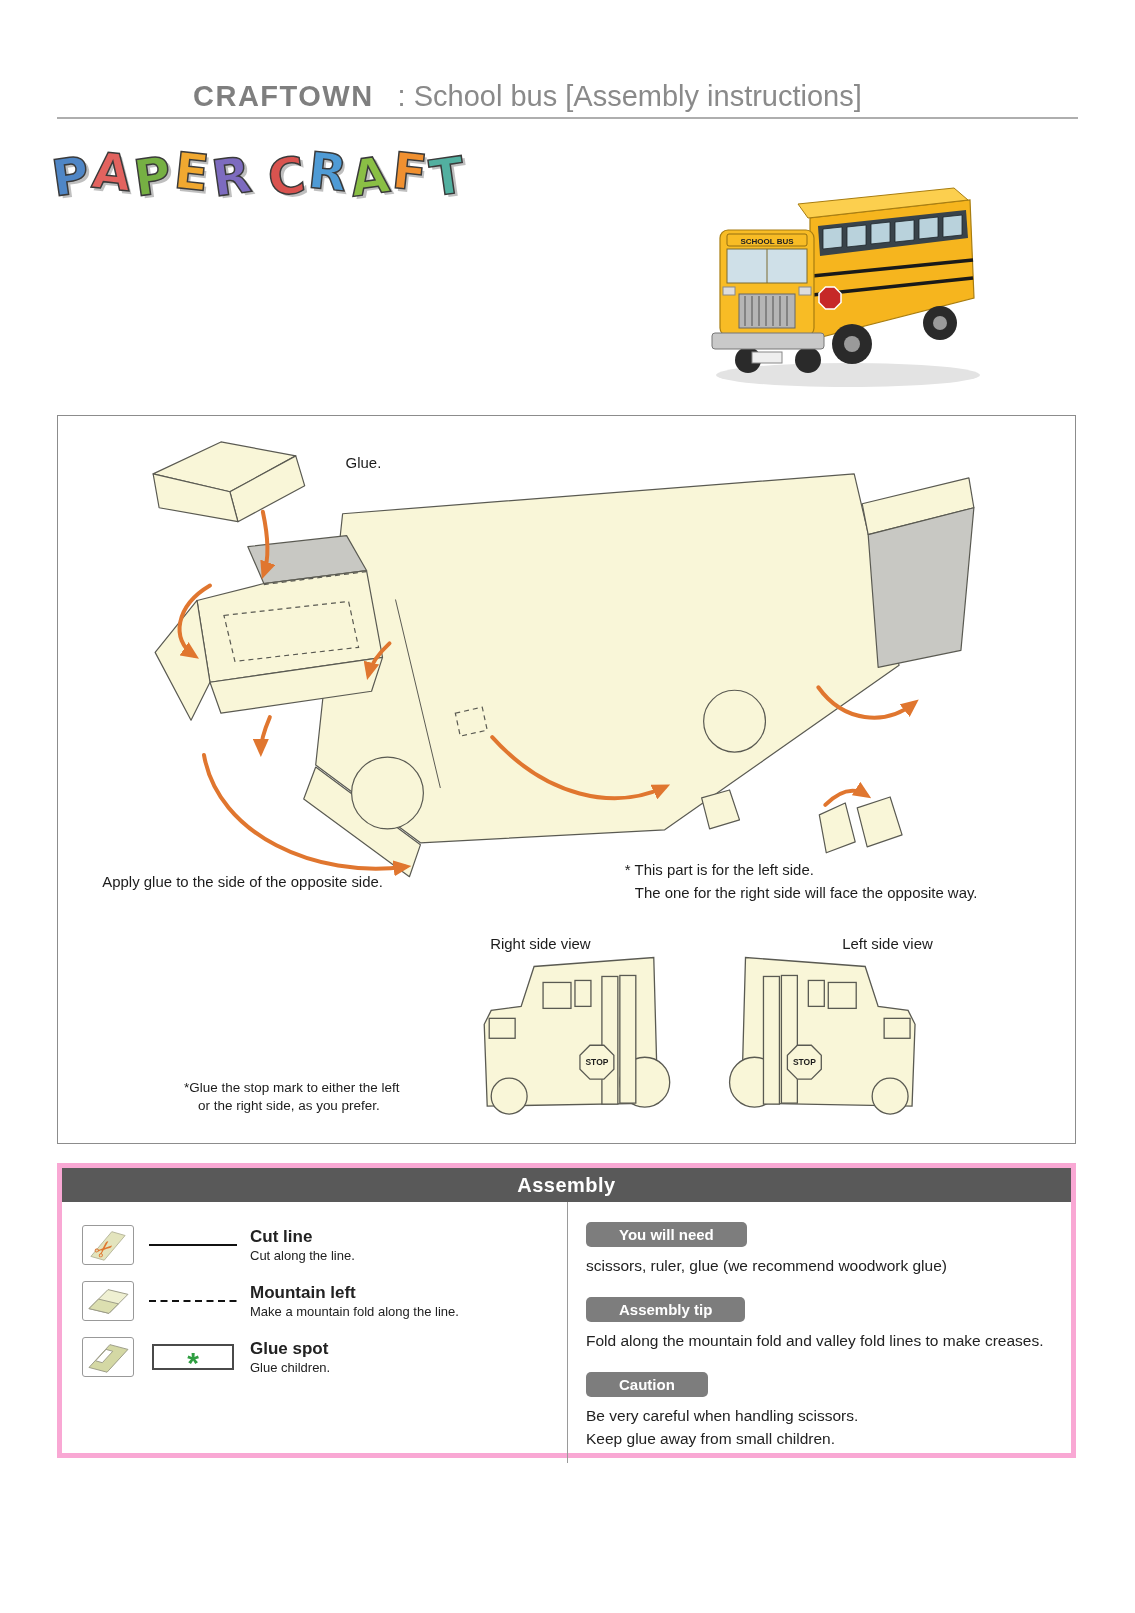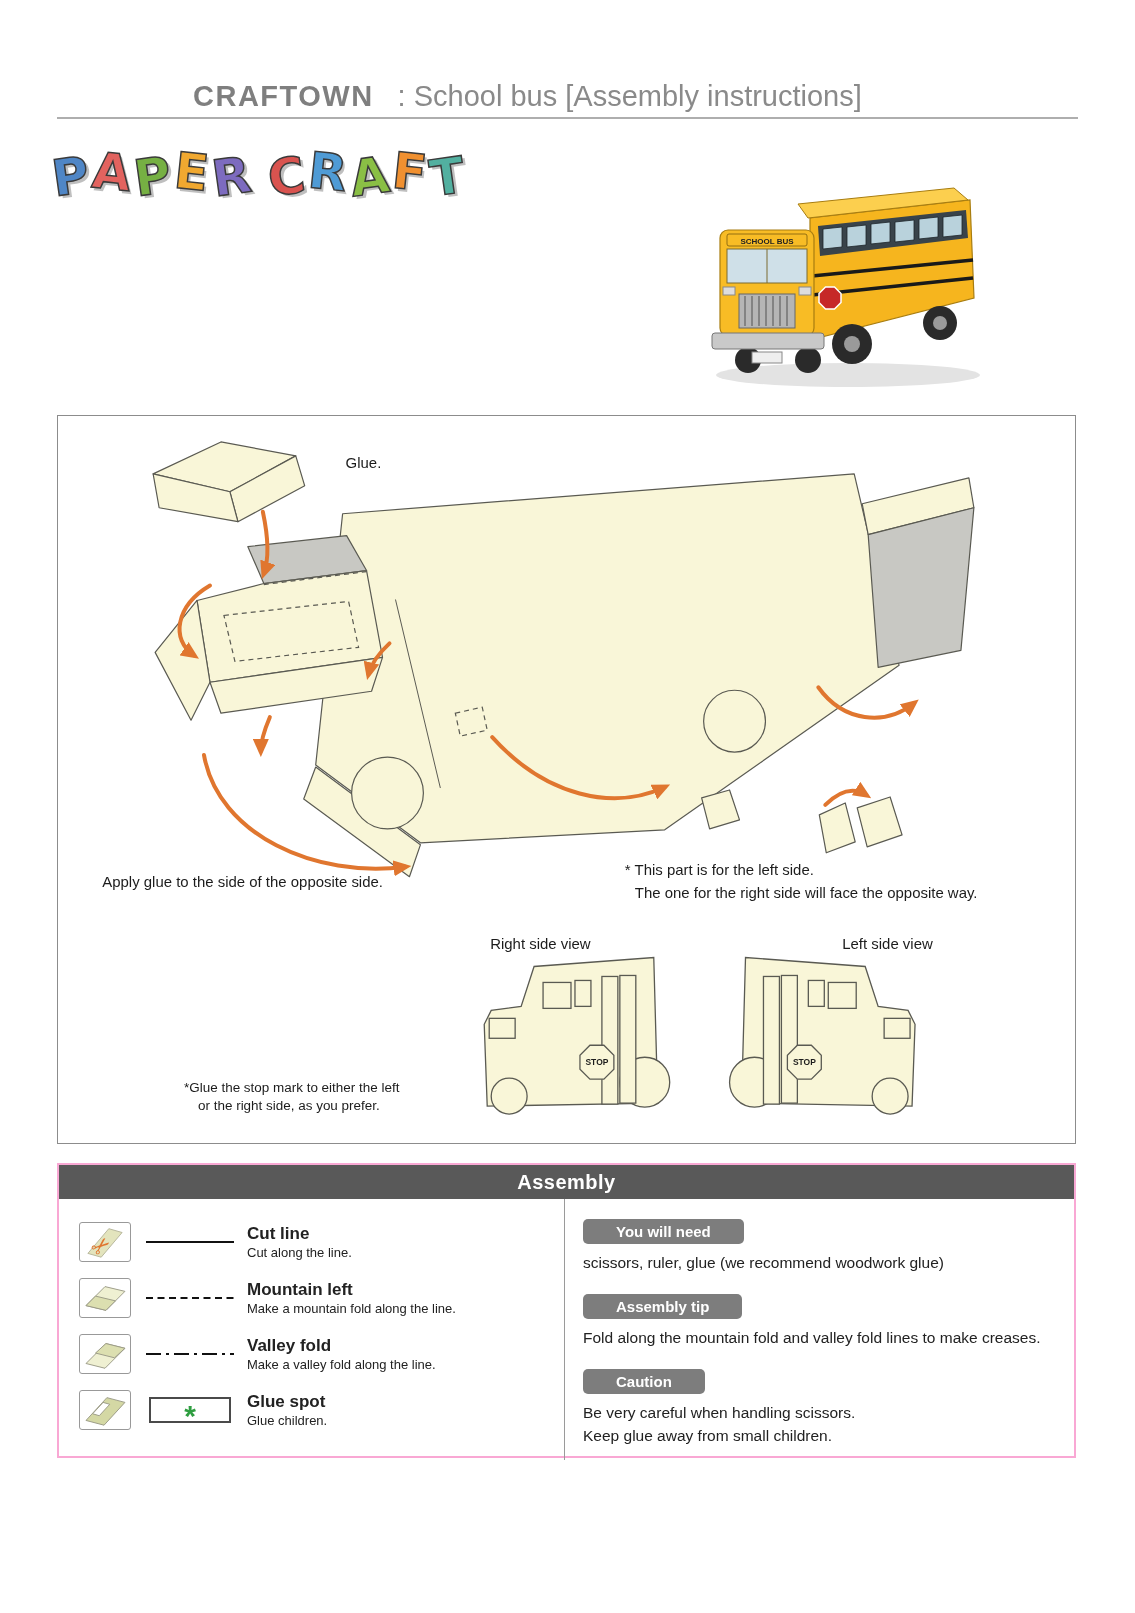--- a/index.html
+++ b/index.html
@@ -23,21 +23,21 @@
   
   .bus-hero{position:absolute;left:690px;top:168px;width:305px;height:232px}
   .bus-hero svg{display:block;width:100%;height:100%}
 
   
   .diagram-box{position:absolute;left:57px;top:415px;width:1019px;height:729px;border:1px solid #8c8c8c;background:#fff}
   .diagram-box svg{display:block;width:100%;height:100%}
   .diagram-box text{font-family:"Liberation Sans",sans-serif;fill:#1c1c1c}
 
   
-  .assembly{position:absolute;left:57px;top:1163px;width:1019px;height:295px;border:2px solid #f9a8d4;background:#fff}
+  .assembly{position:absolute;left:57px;top:1163px;width:1019px;height:295px;border:5px solid #f9a8d4;background:#fff}
   .assembly-header{height:34px;background:#595959;color:#fff;font-size:20px;font-weight:bold;text-align:center;line-height:34px;letter-spacing:.5px}
   .assembly-body{display:flex;height:261px}
   .legend-col{width:505px;padding:22px 0 0 20px}
   .col-divider{width:1px;background:#9a9a9a}
   .notes-col{flex:1;padding:20px 22px 0 18px}
 
   .legend-row{display:flex;align-items:center;margin-bottom:14px;height:42px}
   .legend-icon{width:52px;height:40px;border:1px solid #999;border-radius:3px;background:#fff;flex:0 0 auto;overflow:hidden}
   .legend-icon svg{display:block;width:100%;height:100%}
   .legend-sample{width:90px;margin:0 12px 0 14px;flex:0 0 auto;display:flex;align-items:center;justify-content:center}
@@ -260,37 +260,20 @@
             <svg width="90" height="10">
                 <line x1="1" y1="5" x2="89" y2="5" stroke="#111" stroke-width="2.2" stroke-dasharray="7 4.5"></line>
               </svg>
           </div>
           <div class="legend-text">
             <div class="legend-name">Mountain left</div>
             <div class="legend-desc">Make a mountain fold along the line.</div>
           </div>
         </div>
 
-        <div class="legend-row">
-          <div class="legend-icon">
-            <svg viewBox="0 0 52 40">
-              <polygon points="6,30 27,9 47,14 26,35" fill="#eff0d2" stroke="#9a9a86" stroke-width="1"></polygon>
-              <polygon points="16,19 27,9 47,14 36,24" fill="#dcdfb0" stroke="#9a9a86" stroke-width="1"></polygon>
-            </svg>
-          </div>
-          <div class="legend-sample">
-            <svg width="90" height="10">
-                <line x1="1" y1="5" x2="89" y2="5" stroke="#111" stroke-width="2.2" stroke-dasharray="15 5 3 5"></line>
-              </svg>
-          </div>
-          <div class="legend-text">
-            <div class="legend-name">Valley fold</div>
-            <div class="legend-desc">Make a valley fold along the line.</div>
-          </div>
-        </div>
 
         <div class="legend-row">
           <div class="legend-icon">
             <svg viewBox="0 0 52 40">
               <polygon points="6,31 28,7 47,12 25,36" fill="#d4d8a4" stroke="#9a9a86" stroke-width="1"></polygon>
               <polygon points="13,24 24,12 31,14 20,26" fill="#ffffff" stroke="#9a9a86" stroke-width="1"></polygon>
             </svg>
           </div>
           <div class="legend-sample">
             <div class="glue-box">

